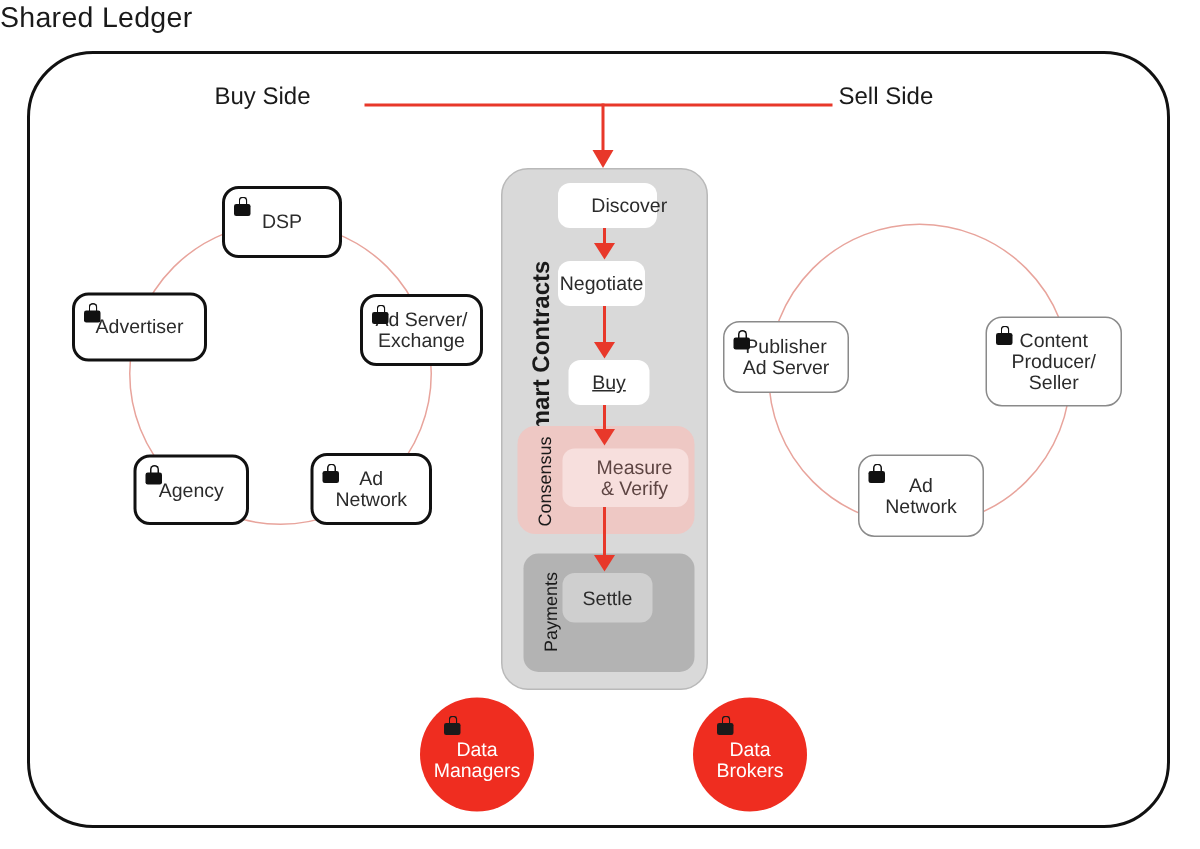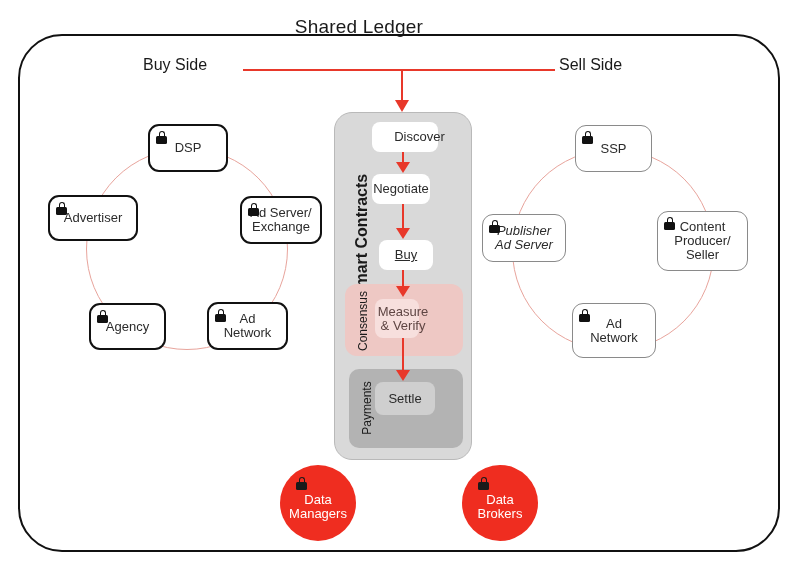--- a/index.html
+++ b/index.html
@@ -13,23 +13,22 @@
     height: 566px;
     background: #ffffff;
     font-family: "Liberation Sans", sans-serif;
     overflow: hidden;
   }
 
   
   #diagram-title {
     position: absolute;
     left: 0;
-    top: 16px;
+    top: 2px;
     width: 718px;
-    text-align: center;
     font-size: 19px;
     color: #1a1a1a;
     letter-spacing: .2px;
   }
 
   
   #ledger-boundary {
     position: absolute;
     left: 18px;
     top: 34px;
@@ -132,21 +131,21 @@
 
   
   #node-dsp              { left: 148px; top: 124px; width: 80px;  height: 48px; }
   #node-advertiser       { left: 48px;  top: 195px; width: 90px;  height: 46px; }
   #node-ad-server-exch   { left: 240px; top: 196px; width: 82px;  height: 48px; }
   #node-agency           { left: 89px;  top: 303px; width: 77px;  height: 47px; }
   #node-ad-network-buy   { left: 207px; top: 302px; width: 81px;  height: 48px; }
 
   
   #node-ssp                  { left: 575px; top: 125px; width: 77px;  height: 47px; }
-  #node-publisher-ad-server  { left: 482px; top: 214px; width: 84px;  height: 48px; font-style: italic; }
+  #node-publisher-ad-server  { left: 482px; top: 214px; width: 84px;  height: 48px; }
   #node-content-producer     { left: 657px; top: 211px; width: 91px;  height: 60px; }
   #node-ad-network-sell      { left: 572px; top: 303px; width: 84px;  height: 55px; }
 
   
   #smart-contracts-panel {
     position: absolute;
     left: 334px;
     top: 112px;
     width: 138px;
     height: 348px;
@@ -210,21 +209,21 @@
     border-radius: 8px;
     color: #2b2b2b;
   }
   .step.white   { background: #ffffff; }
   .step.pink    { background: #f7dfdd; color: #5e4543; }
   .step.gray    { background: #cfcfcf; }
 
   #step-discover  { left: 372px; top: 122px; width: 66px; height: 30px; padding-left: 29px; }
   #step-negotiate { left: 372px; top: 174px; width: 58px; height: 30px; }
   #step-buy       { left: 379px; top: 240px; width: 54px; height: 30px; text-decoration: underline; }
-  #step-measure   { left: 375px; top: 299px; width: 44px; height: 39px; padding-left: 12px; }
+  #step-measure   { left: 375px; top: 299px; width: 84px; height: 39px; padding-left: 12px; }
   #step-settle    { left: 375px; top: 382px; width: 60px; height: 33px; }
 
   
   .flow-stem {
     position: absolute;
     width: 2px;
     background: #e8382a;
     left: 402px;
   }
   .flow-head {
@@ -317,27 +316,20 @@
   </div>
 
   <div id="node-ad-network-buy" class="node buy">
     <span class="lock">
         <span class="shackle"></span>
         <span class="body"></span>
       </span>
     <span class="label">Ad<br>Network</span>
   </div>
 
-  <div id="node-ssp" class="node sell">
-    <span class="lock">
-        <span class="shackle"></span>
-        <span class="body"></span>
-      </span>
-    <span class="label">SSP</span>
-  </div>
 
   <div id="node-publisher-ad-server" class="node sell">
     <span class="lock">
         <span class="shackle"></span>
         <span class="body"></span>
       </span>
     <span class="label">Publisher<br>Ad Server</span>
   </div>
 
   <div id="node-content-producer" class="node sell">

